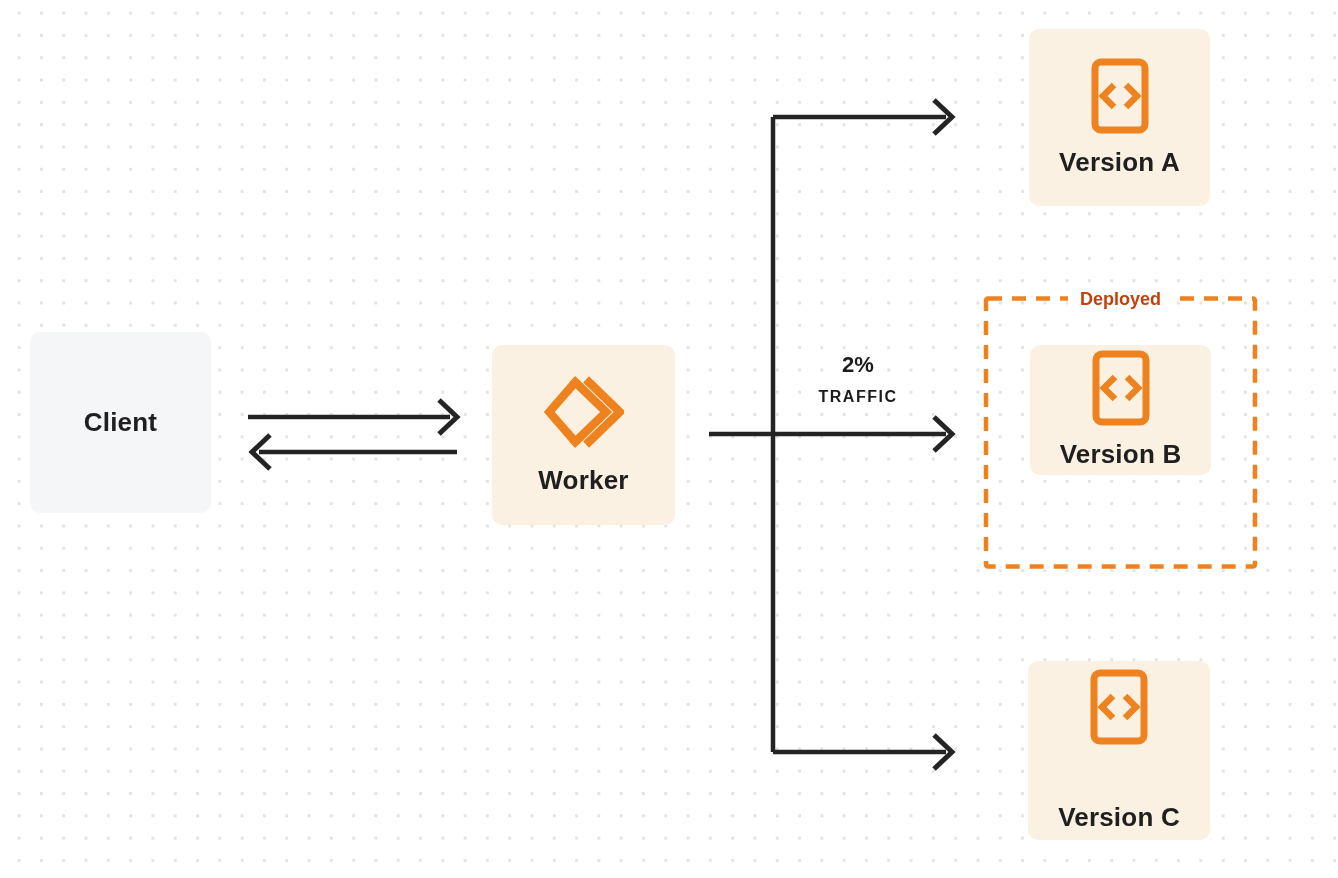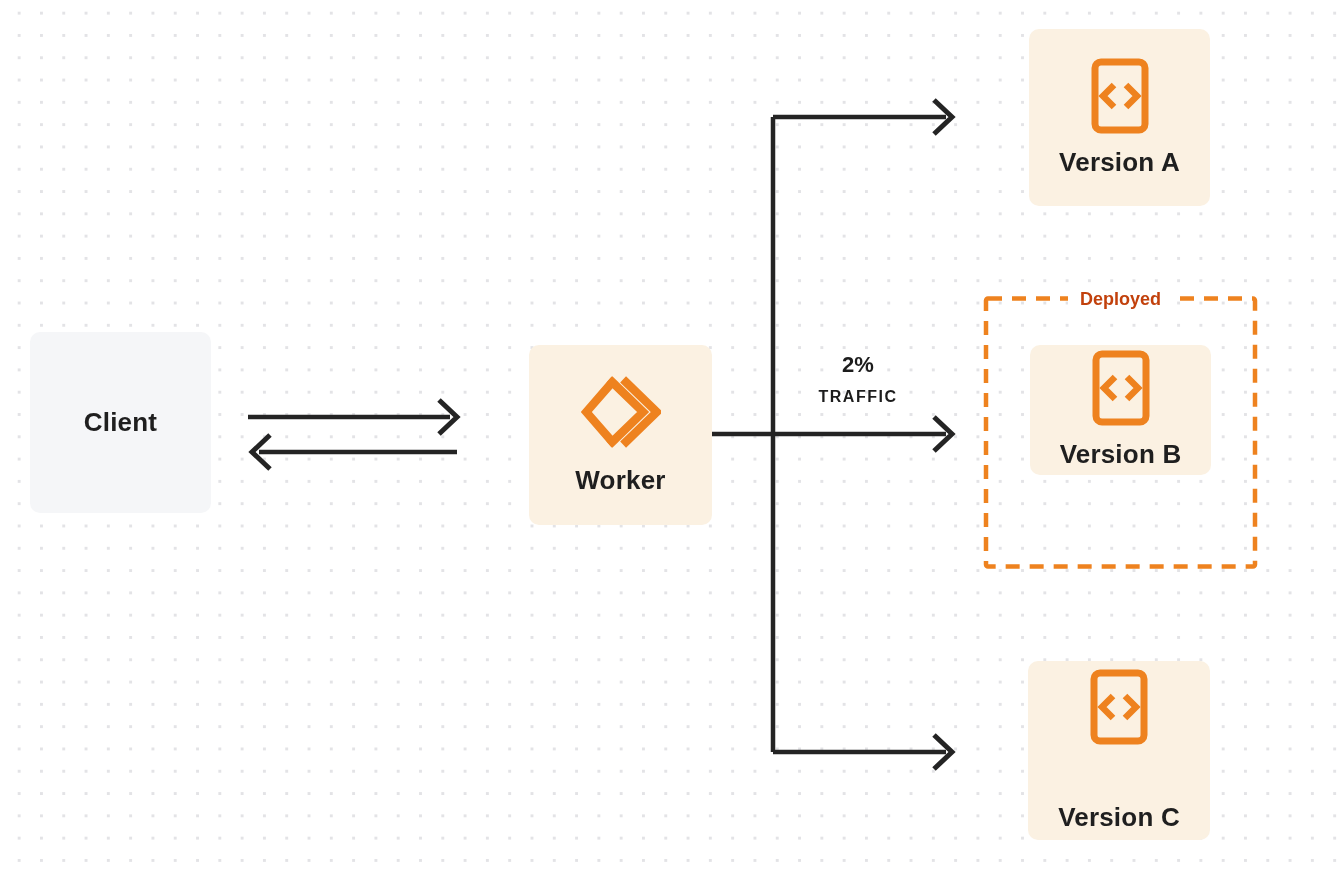--- a/index.html
+++ b/index.html
@@ -21,21 +21,21 @@
   .node {
     position:absolute;
     border-radius:10px;
     display:flex; flex-direction:column;
     align-items:center; justify-content:center;
   }
   .node .label {
     font-weight:700; font-size:26px; color:#1f1f1f; letter-spacing:0.2px;
   }
   .node-client  { left:30px;  top:332px; width:181px; height:181px; background:#f5f6f8; }
-  .node-worker  { left:492px; top:345px; width:183px; height:180px; background:#fbf1e2;margin-left:37px; }
+  .node-worker  { left:492px; top:345px; width:183px; height:180px; background:#fbf1e2; }
   .node-worker .label { margin-top:16px; }
   .node-version { background:#fbf1e2; }
   .node-version .label { margin-top:13px; }
   .node-version-a { left:1029px; top:29px;  width:181px; height:177px; }
   .node-version-b { left:1030px; top:345px; width:181px; height:130px; }
   .node-version-c { left:1028px; top:661px; width:182px; height:179px;gap:44px; }
 
   .traffic-label {
     position:absolute; left:780px; top:349px; width:156px;
     text-align:center; color:#1c1c1c; font-weight:700;

